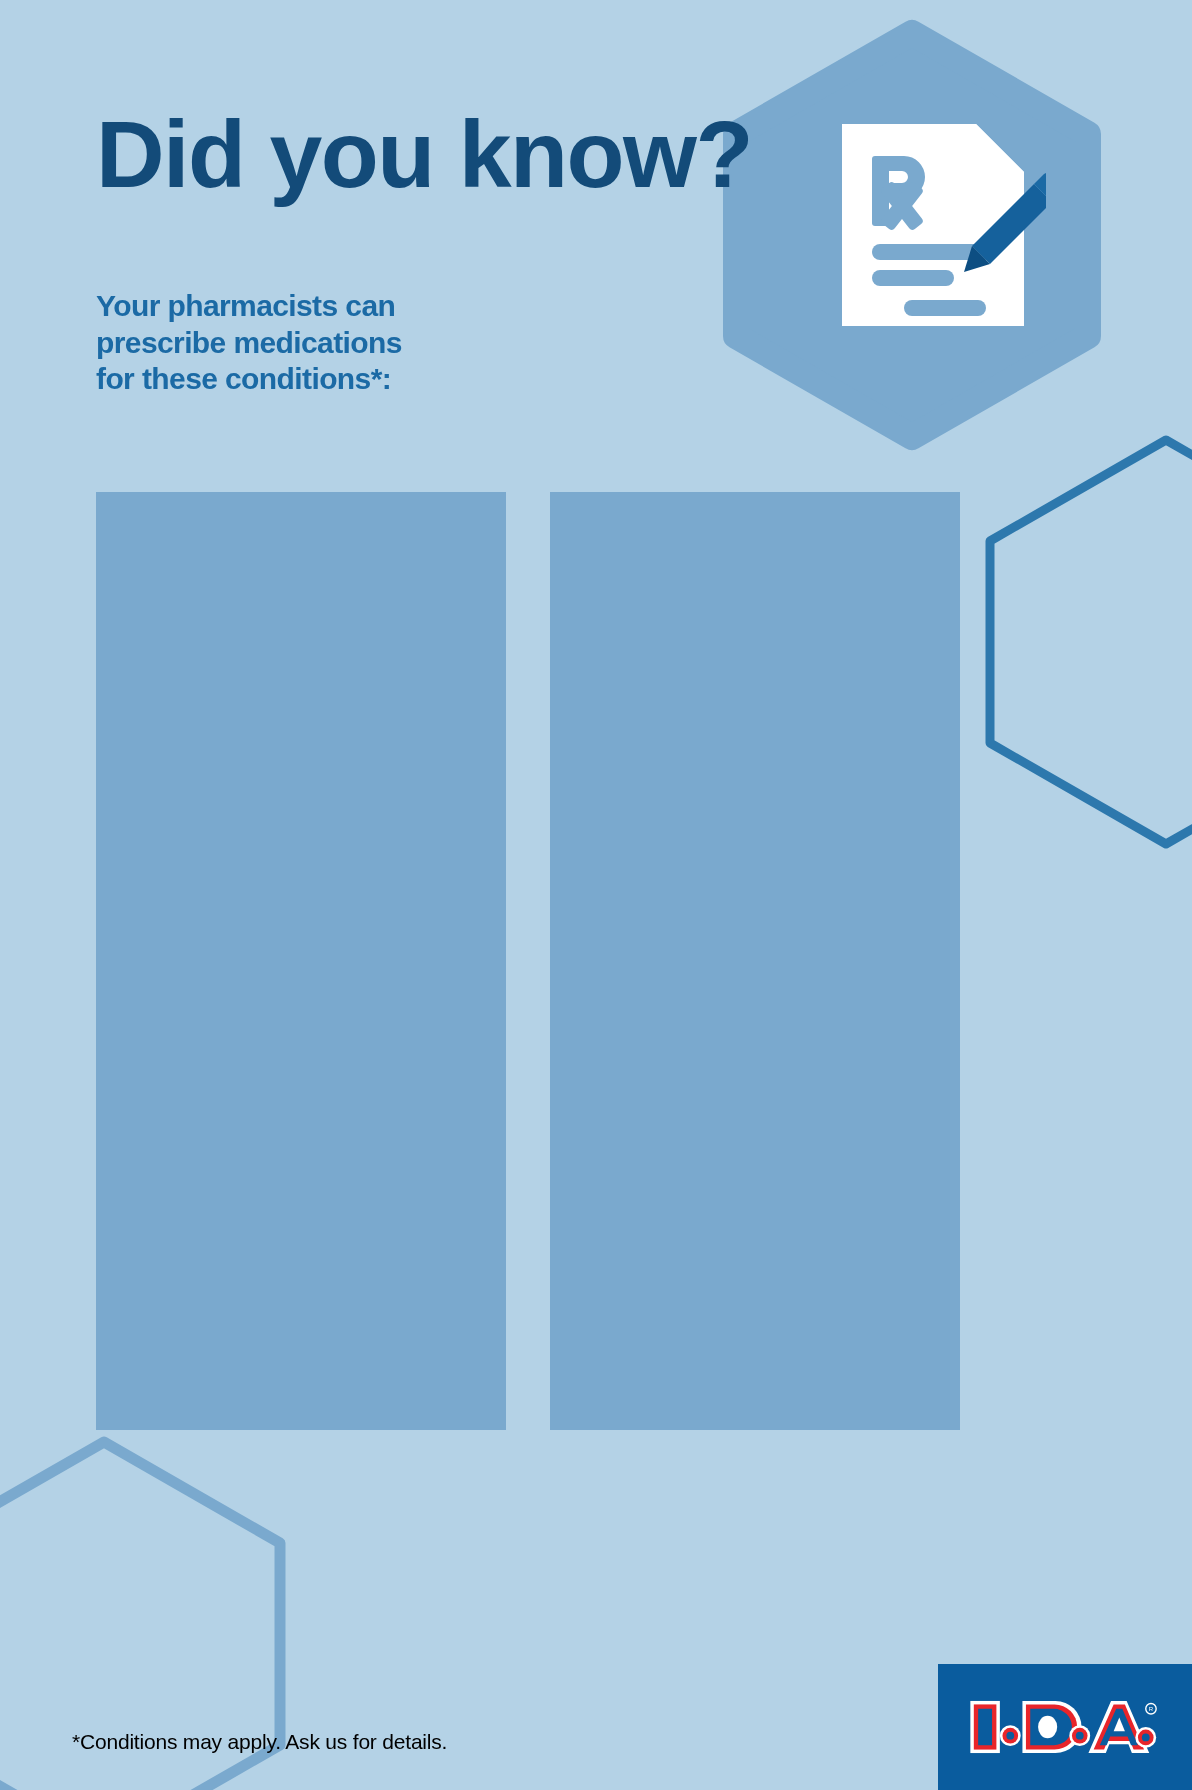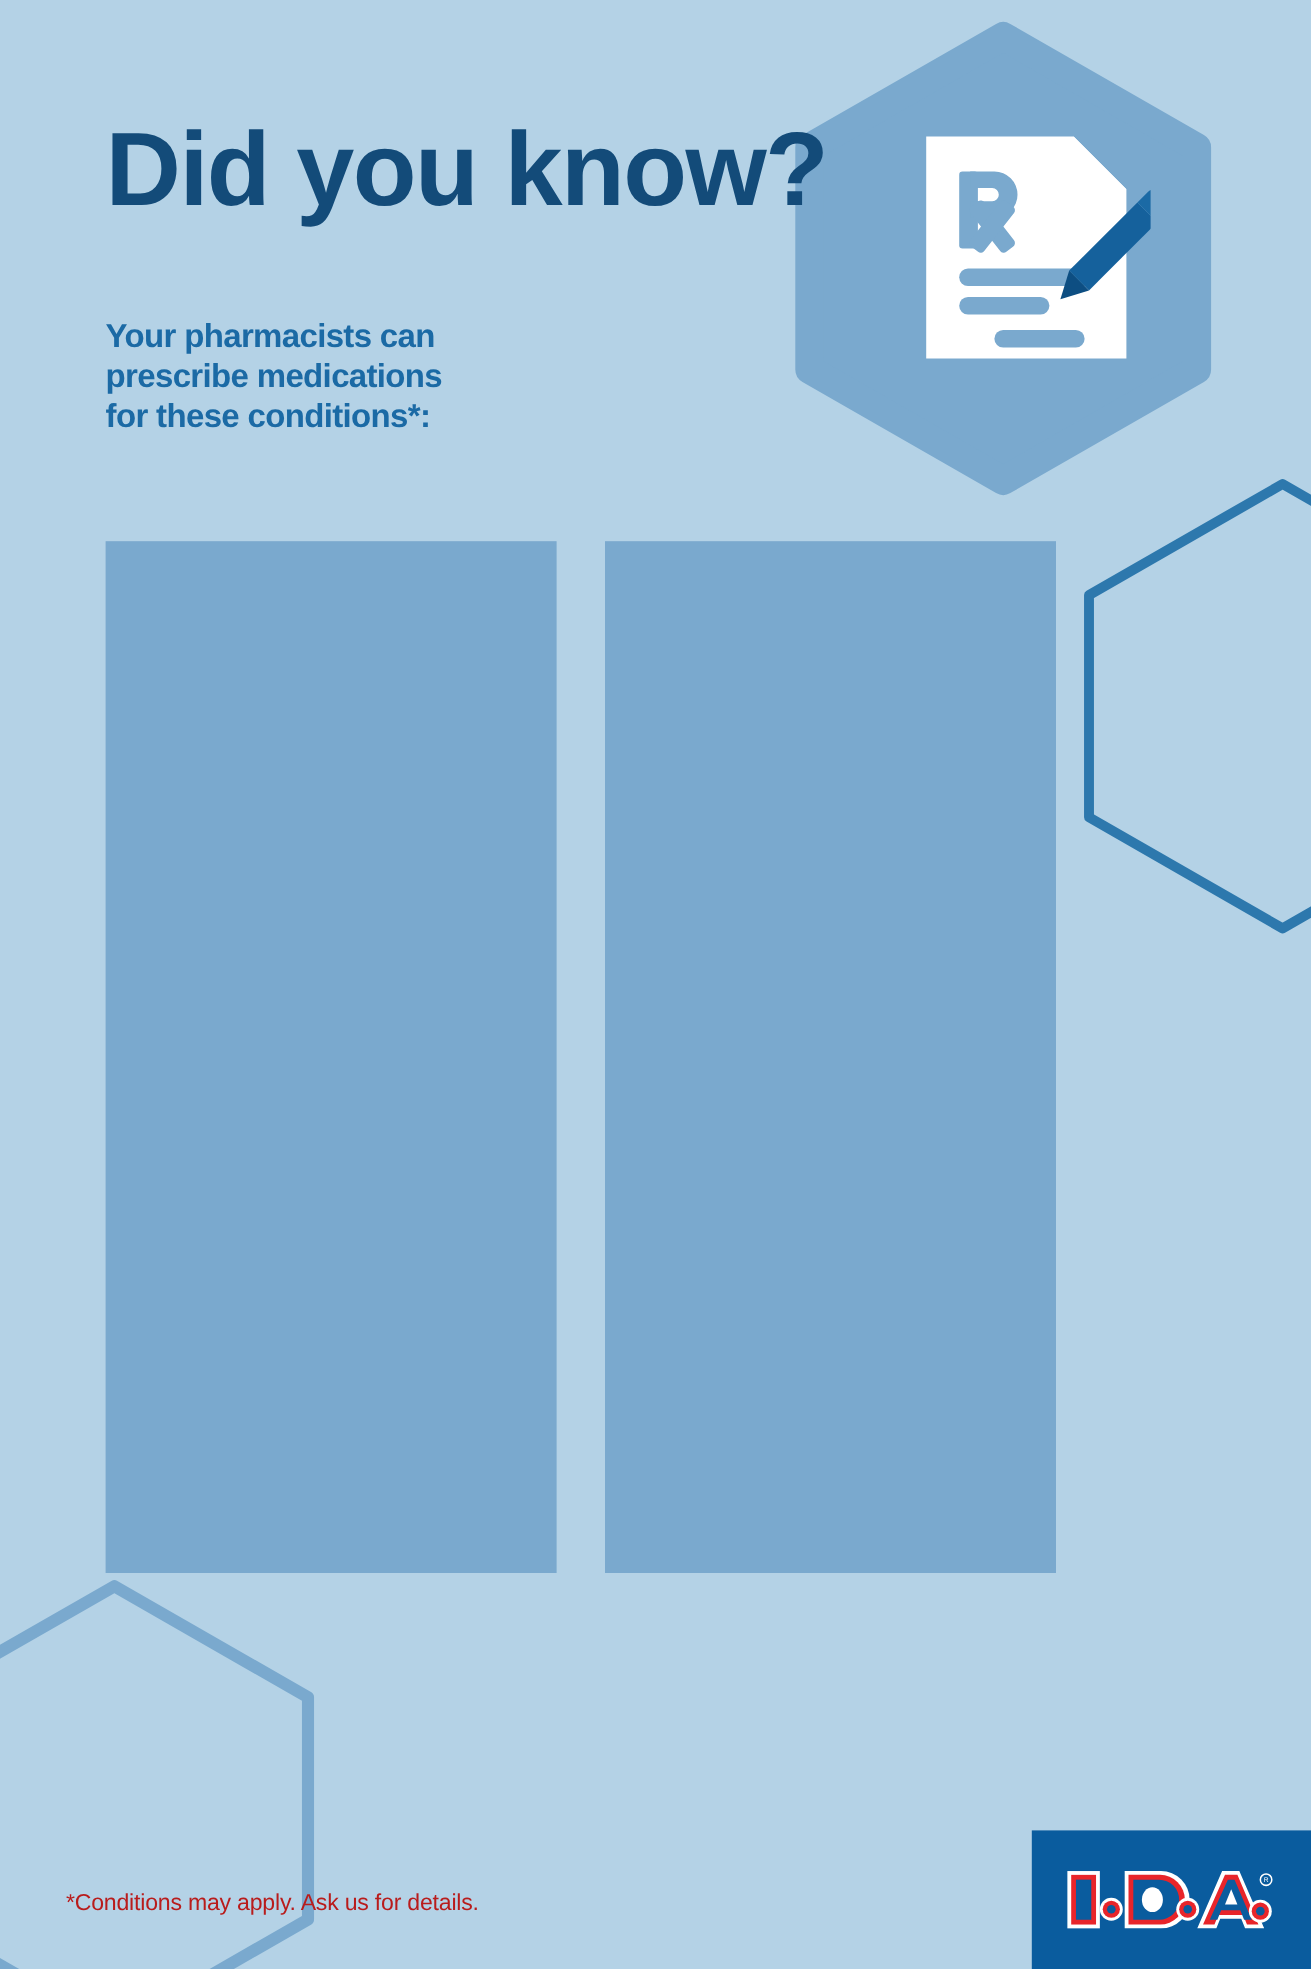--- a/index.html
+++ b/index.html
@@ -71,24 +71,24 @@
     flex: 0 0 auto;
   }
   .content-box.left  { width: 410px; }
   .content-box.right { width: 410px; }
 
   
   .footnote {
     position: absolute;
     left: 60px;
     top: 1718px;
-    margin: 0;
+    margin: 12px;
     font-size: 21px;
     letter-spacing: -0.2px;
-    color: #b91c1c;
+    color: #000000;
     white-space: nowrap;
   }
 
   
   .logo-block {
     position: absolute;
     left: 938px;
     top: 1664px;
     width: 254px;
     height: 126px;

